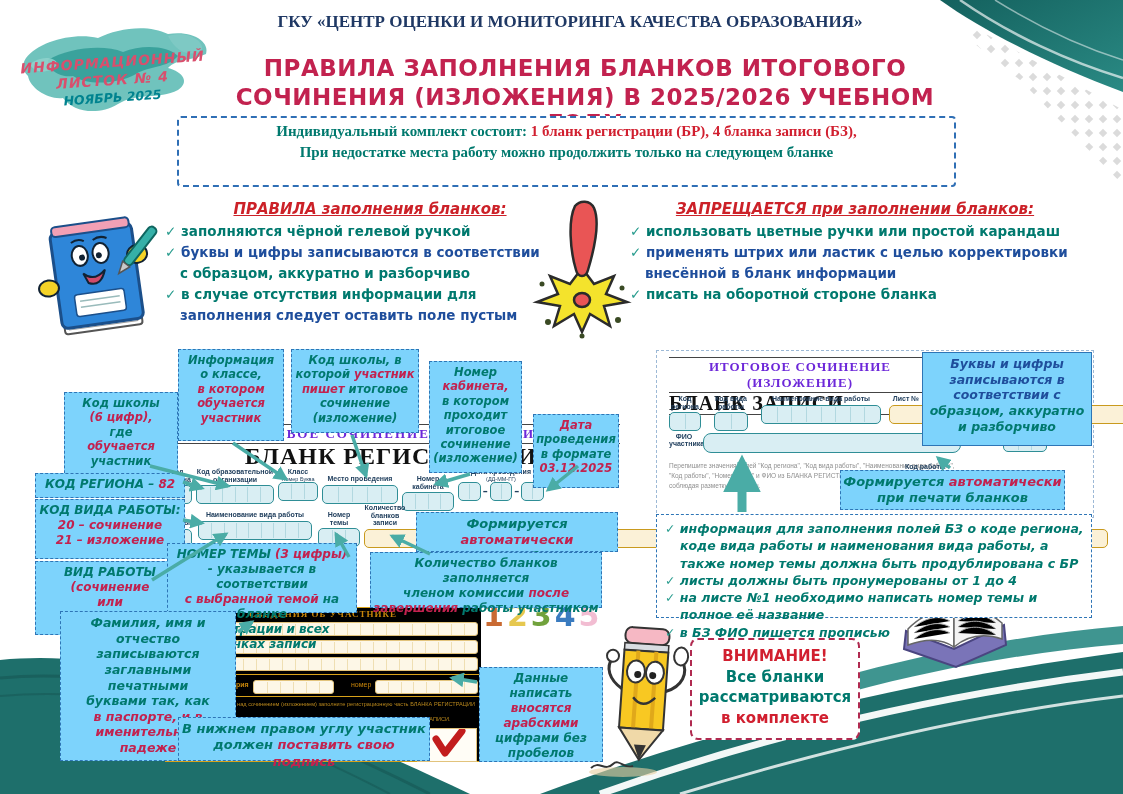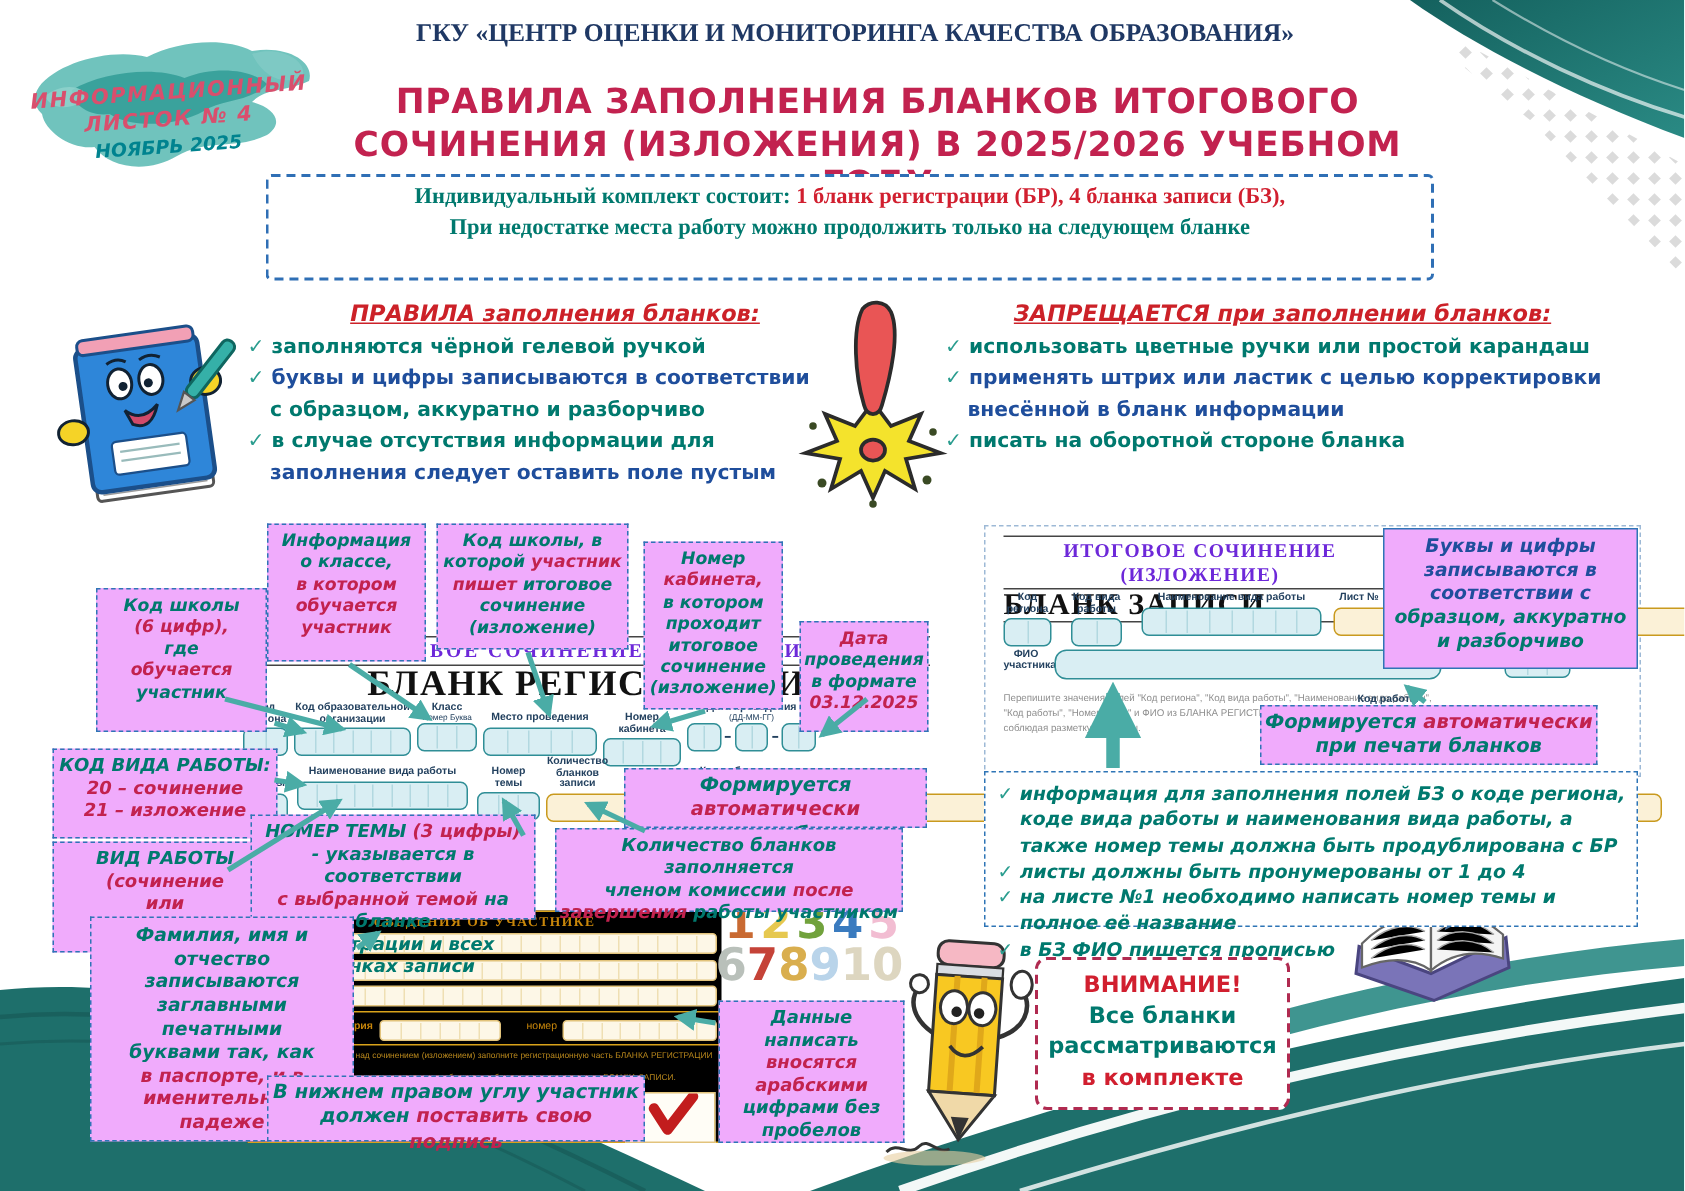--- a/index.html
+++ b/index.html
@@ -30,21 +30,21 @@
   
   .rulehead{font:bold italic 15px "DejaVu Sans",sans-serif;color:#cc2128;
             text-decoration:underline;text-align:center;z-index:2}
   .rh-l{left:200px;top:200px;width:340px}
   .rh-r{left:645px;top:200px;width:420px}
   .rulelist{z-index:2;font:bold 13.5px "DejaVu Sans",sans-serif}
   .rulelist .rl{line-height:21px;white-space:nowrap}
   .rl-l{left:165px;top:221px;width:420px}
   .rl-r{left:630px;top:221px;width:460px}
   
-  .co{background:#f0abfc;border:1.5px dashed #2e75b6;z-index:4;text-align:center;
+  .co{background:#7dd3fc;border:1.5px dashed #2e75b6;z-index:4;text-align:center;
       font:bold italic 11.5px "DejaVu Sans",sans-serif;padding:3px 2px;box-sizing:border-box}
   .co .rl{line-height:1.25}
   .co-solid{border-style:solid}
   .co-big{font-size:13px}
   
   .field{display:flex;background:#d9eef3;border:1.6px solid #2f8e96;border-radius:5px;
          height:15px;padding:1px}
   .field .cell{flex:1;border-right:1px solid #b2d8e0}
   .field .cell:last-child{border-right:none}
   .field.org{background:#fbf1d7;border-color:#c99a1e}
@@ -237,20 +237,23 @@
       <div class="rl"><span class="c-t">итоговое</span> </div>
       <div class="rl"><span class="c-t">сочинение</span> </div>
       <div class="rl"><span class="c-t">(изложение)</span> </div>
     </div>
   <div class="abs co" style="left:533px;top:414px;width:86px;height:74px">
       <div class="rl"><span class="c-r">Дата</span> </div>
       <div class="rl"><span class="c-t">проведения</span> </div>
       <div class="rl"><span class="c-t">в формате</span> </div>
       <div class="rl"><span class="c-r">03.12.2025</span> </div>
     </div>
+  <div class="abs co" style="left:35px;top:473px;width:150px;height:25px;font-size:12px">
+      <div class="rl"><span class="c-t">КОД РЕГИОНА –</span> <span class="c-r">82</span> </div>
+    </div>
   <div class="abs co" style="left:35px;top:499px;width:150px;height:60px;font-size:12px">
       <div class="rl"><span class="c-t">КОД ВИДА РАБОТЫ:</span> </div>
       <div class="rl"><span class="c-r">20 – сочинение</span> </div>
       <div class="rl"><span class="c-r">21 – изложение</span> </div>
     </div>
   <div class="abs co" style="left:35px;top:561px;width:150px;height:74px;font-size:12px">
       <div class="rl"><span class="c-t">ВИД РАБОТЫ</span> </div>
       <div class="rl"><span class="c-r">(сочинение</span> </div>
       <div class="rl"><span class="c-r">или</span> </div>
       <div class="rl"><span class="c-r">изложение)</span> </div>
@@ -578,21 +581,20 @@
   <div class="abs co" style="left:479px;top:667px;width:124px;height:95px;font-size:12px">
       <div class="rl"><span class="c-t">Данные</span> </div>
       <div class="rl"><span class="c-t">написать</span> </div>
       <div class="rl"><span class="c-r">вносятся</span> </div>
       <div class="rl"><span class="c-r">арабскими</span> </div>
       <div class="rl"><span class="c-t">цифрами без</span> </div>
       <div class="rl"><span class="c-t">пробелов</span> </div>
     </div>
 
   <div class="abs numrow" style="left:483px;top:598px"><span style="color: rgb(201, 106, 50);">1</span><span style="color: rgb(230, 200, 79);">2</span><span style="color: rgb(113, 162, 60);">3</span><span style="color: rgb(58, 123, 191);">4</span><span style="color: rgb(242, 189, 210);">5</span></div>
-  <div class="abs numrow" style="left:477px;top:626px;letter-spacing:0"><span style="color: rgb(185, 192, 186);">6</span><span style="color: rgb(197, 67, 56);">7</span><span style="color: rgb(217, 174, 78);">8</span><span style="color: rgb(185, 212, 234);">9</span><span style="color: rgb(221, 214, 192);">10</span></div>
 
   <div class="abs attention">
       <div class="rl"><span class="c-r2">ВНИМАНИЕ!</span> </div>
       <div class="rl"><span class="c-t">Все бланки</span> </div>
       <div class="rl"><span class="c-t">рассматриваются</span> </div>
       <div class="rl"><span class="c-r2">в комплекте</span> </div>
     </div>
 
   <svg class="abs mascot" style="left:583px;top:620px;width:115px;height:158px" viewBox="0 0 115 158">
     <g transform="rotate(4 60 80)">

